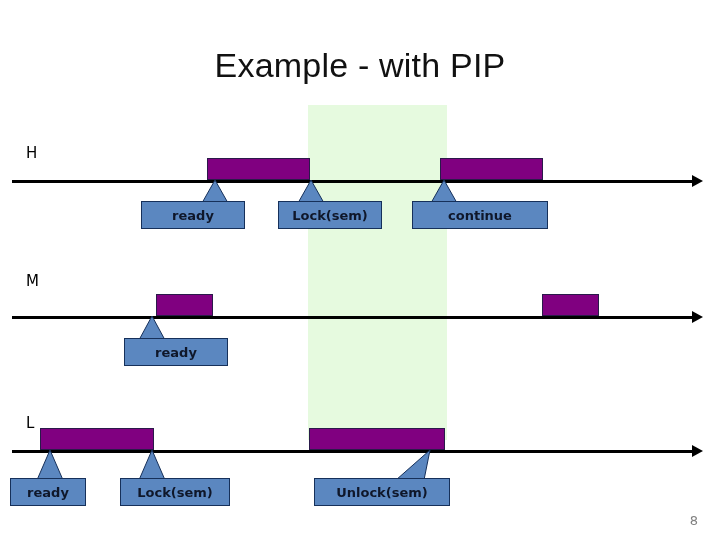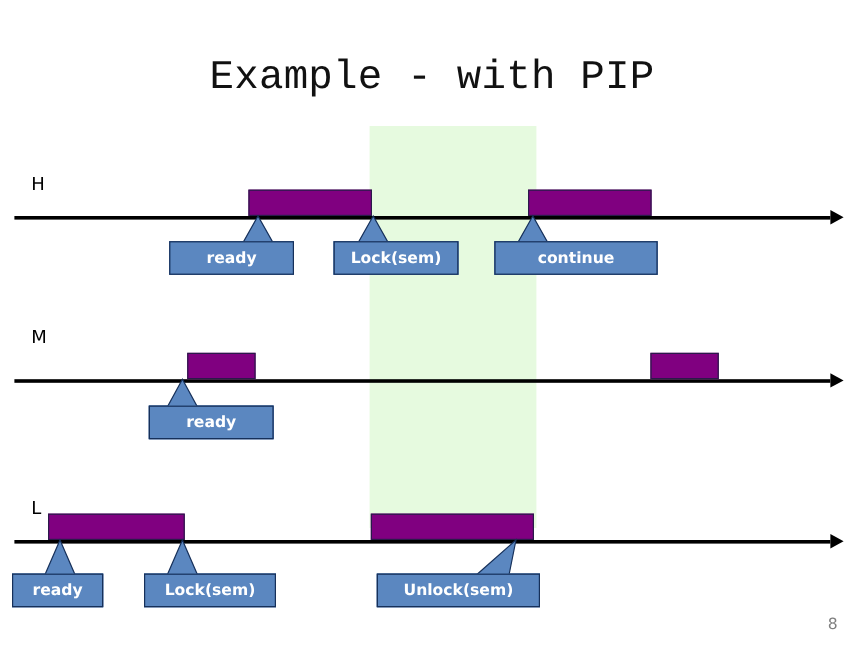--- a/index.html
+++ b/index.html
@@ -16,21 +16,21 @@
     font-family: "DejaVu Sans", sans-serif;
   }
 
   
   #slide-title {
     position: absolute;
     left: 0;
     top: 46px;
     width: 720px;
     text-align: center;
-    font-family: Liberation Mono, monospace;
+    font-family: Liberation Sans, sans-serif;
     font-size: 34px;
     font-weight: 400;
     color: #111111;
     letter-spacing: 0.2px;
   }
 
   
   #highlight-band {
     position: absolute;
     top: 105px;
@@ -71,21 +71,21 @@
     border: 1px solid #2a1a4a;
     box-sizing: border-box;
   }
 
   
   .callout {
     position: absolute;
     background: #5b87c0;
     border: 1px solid #16305a;
     box-sizing: border-box;
-    color: #ffffff;
+    color: #0f172a;
     font-family: "DejaVu Sans", sans-serif;
     font-size: 13px;
     font-weight: 700;
     display: flex;
     align-items: center;
     justify-content: center;
     text-align: center;
     line-height: 1;
   }
   .pointer-svg {

